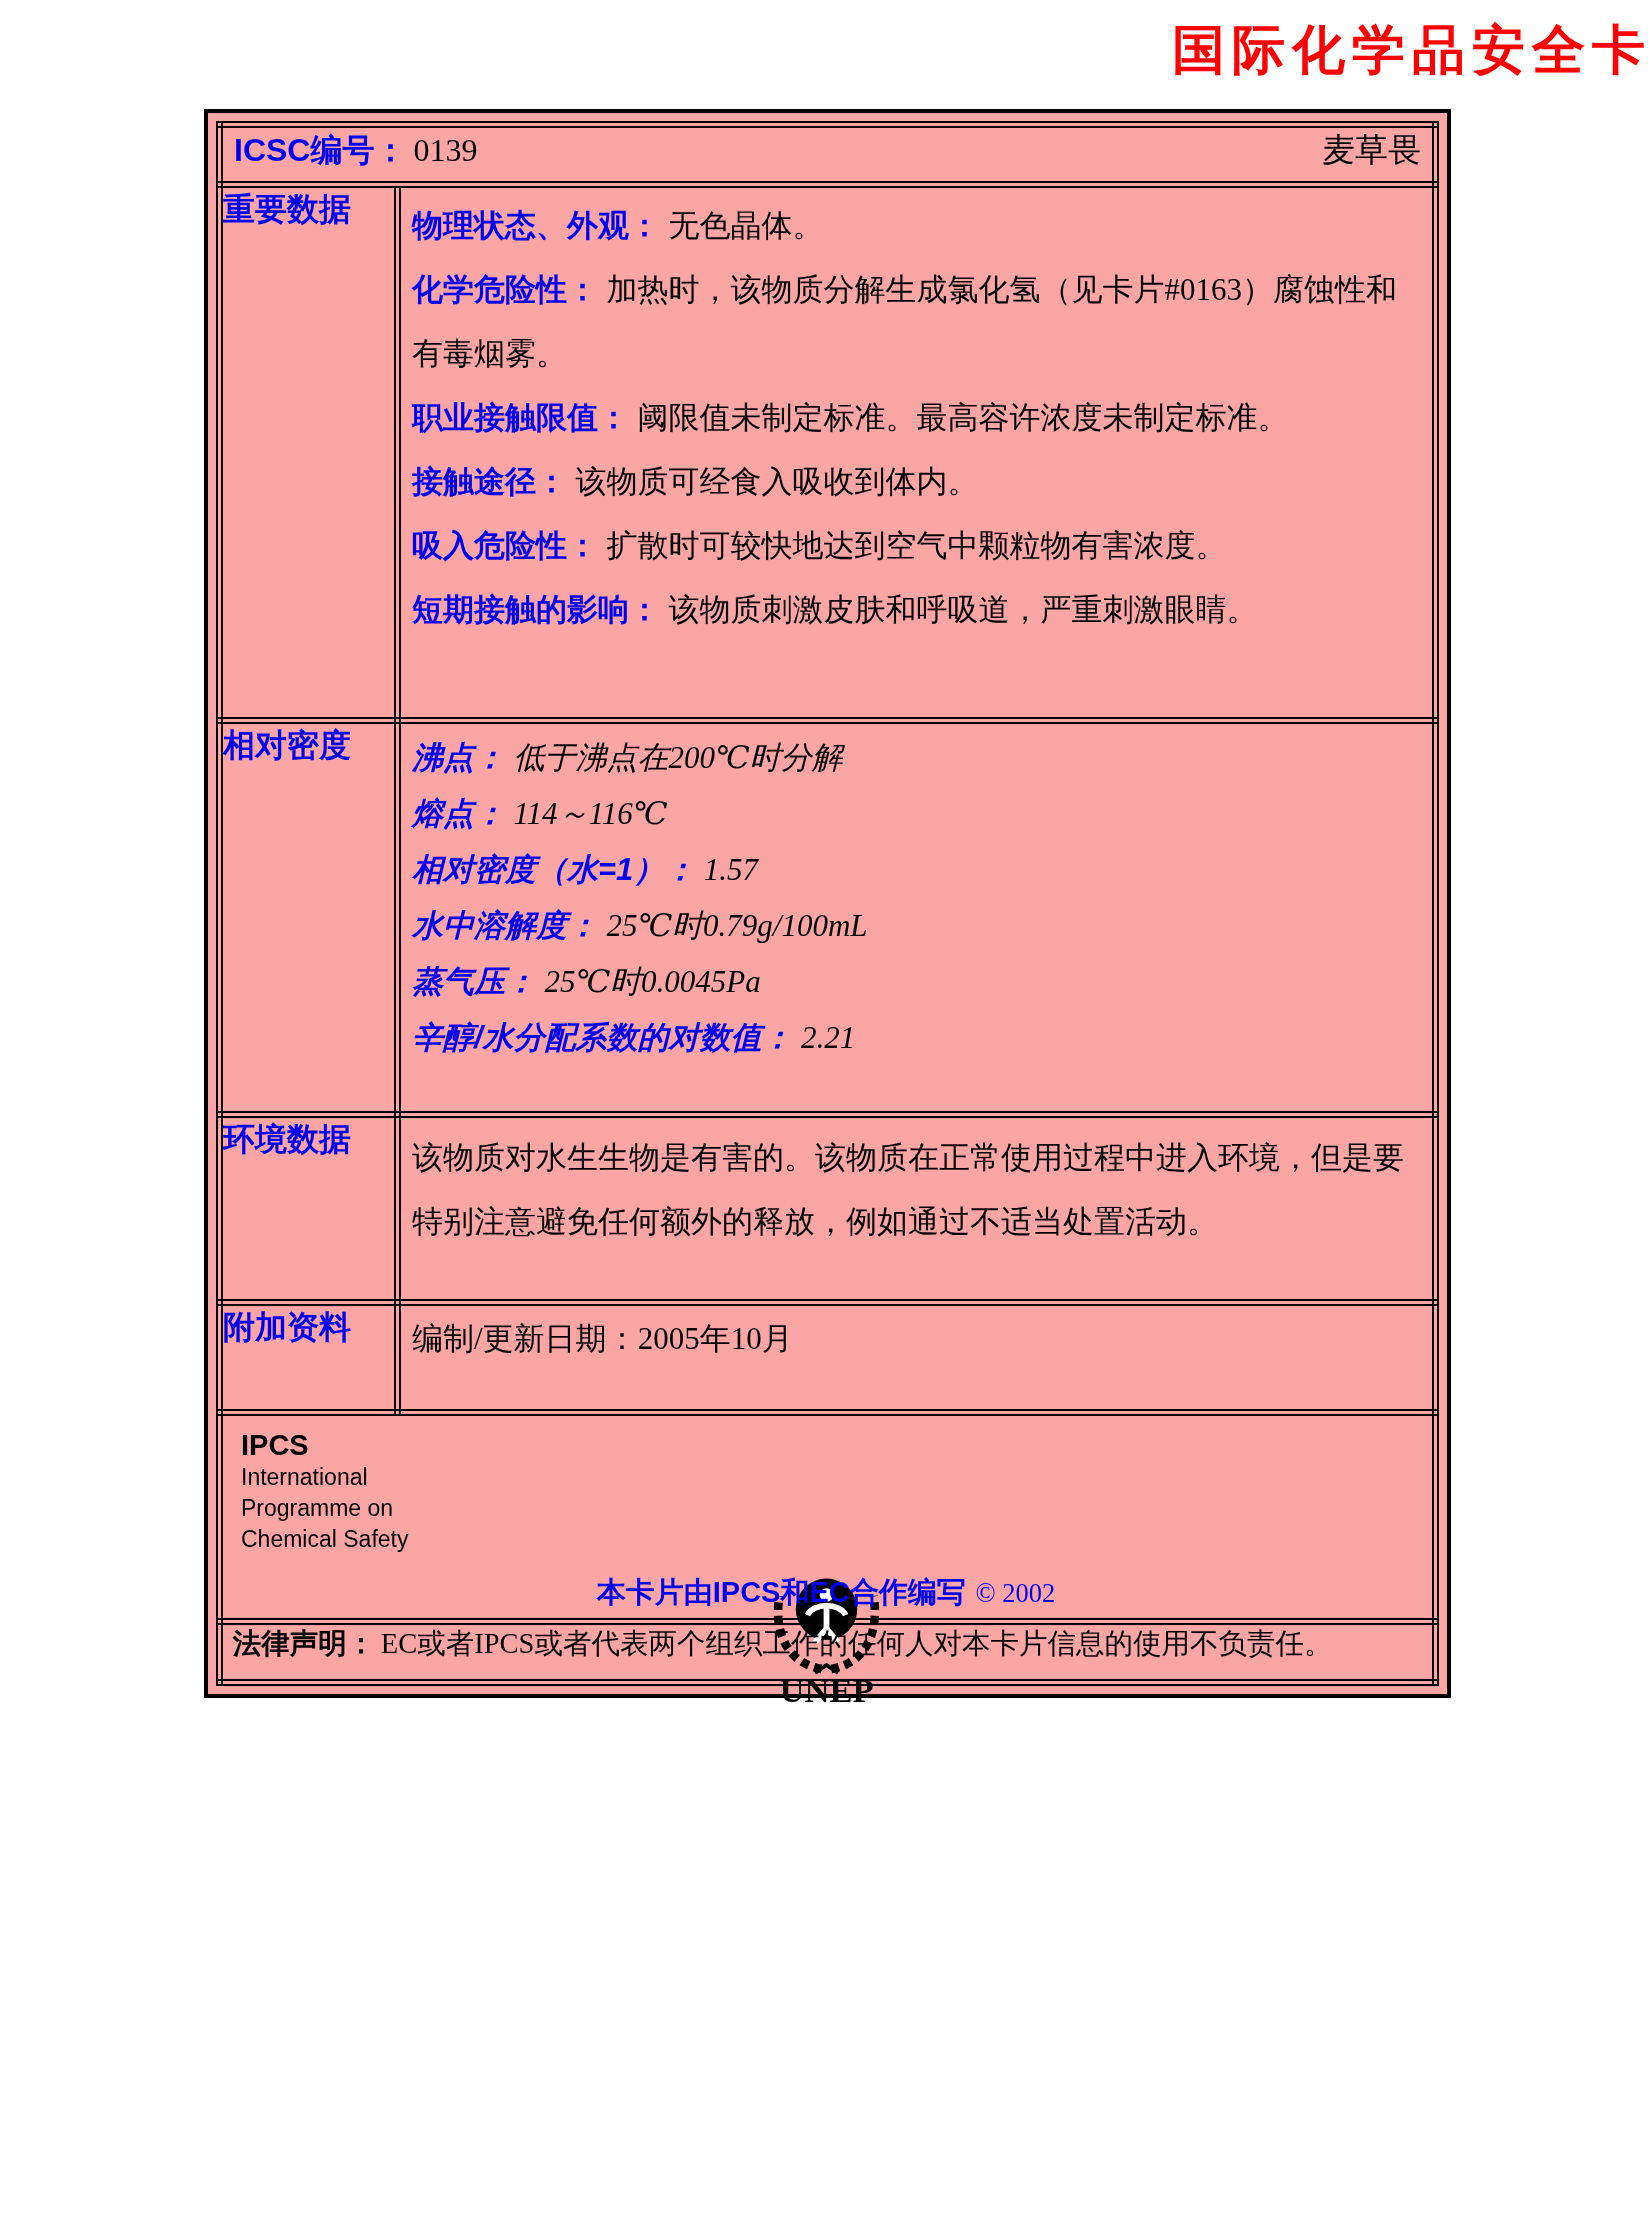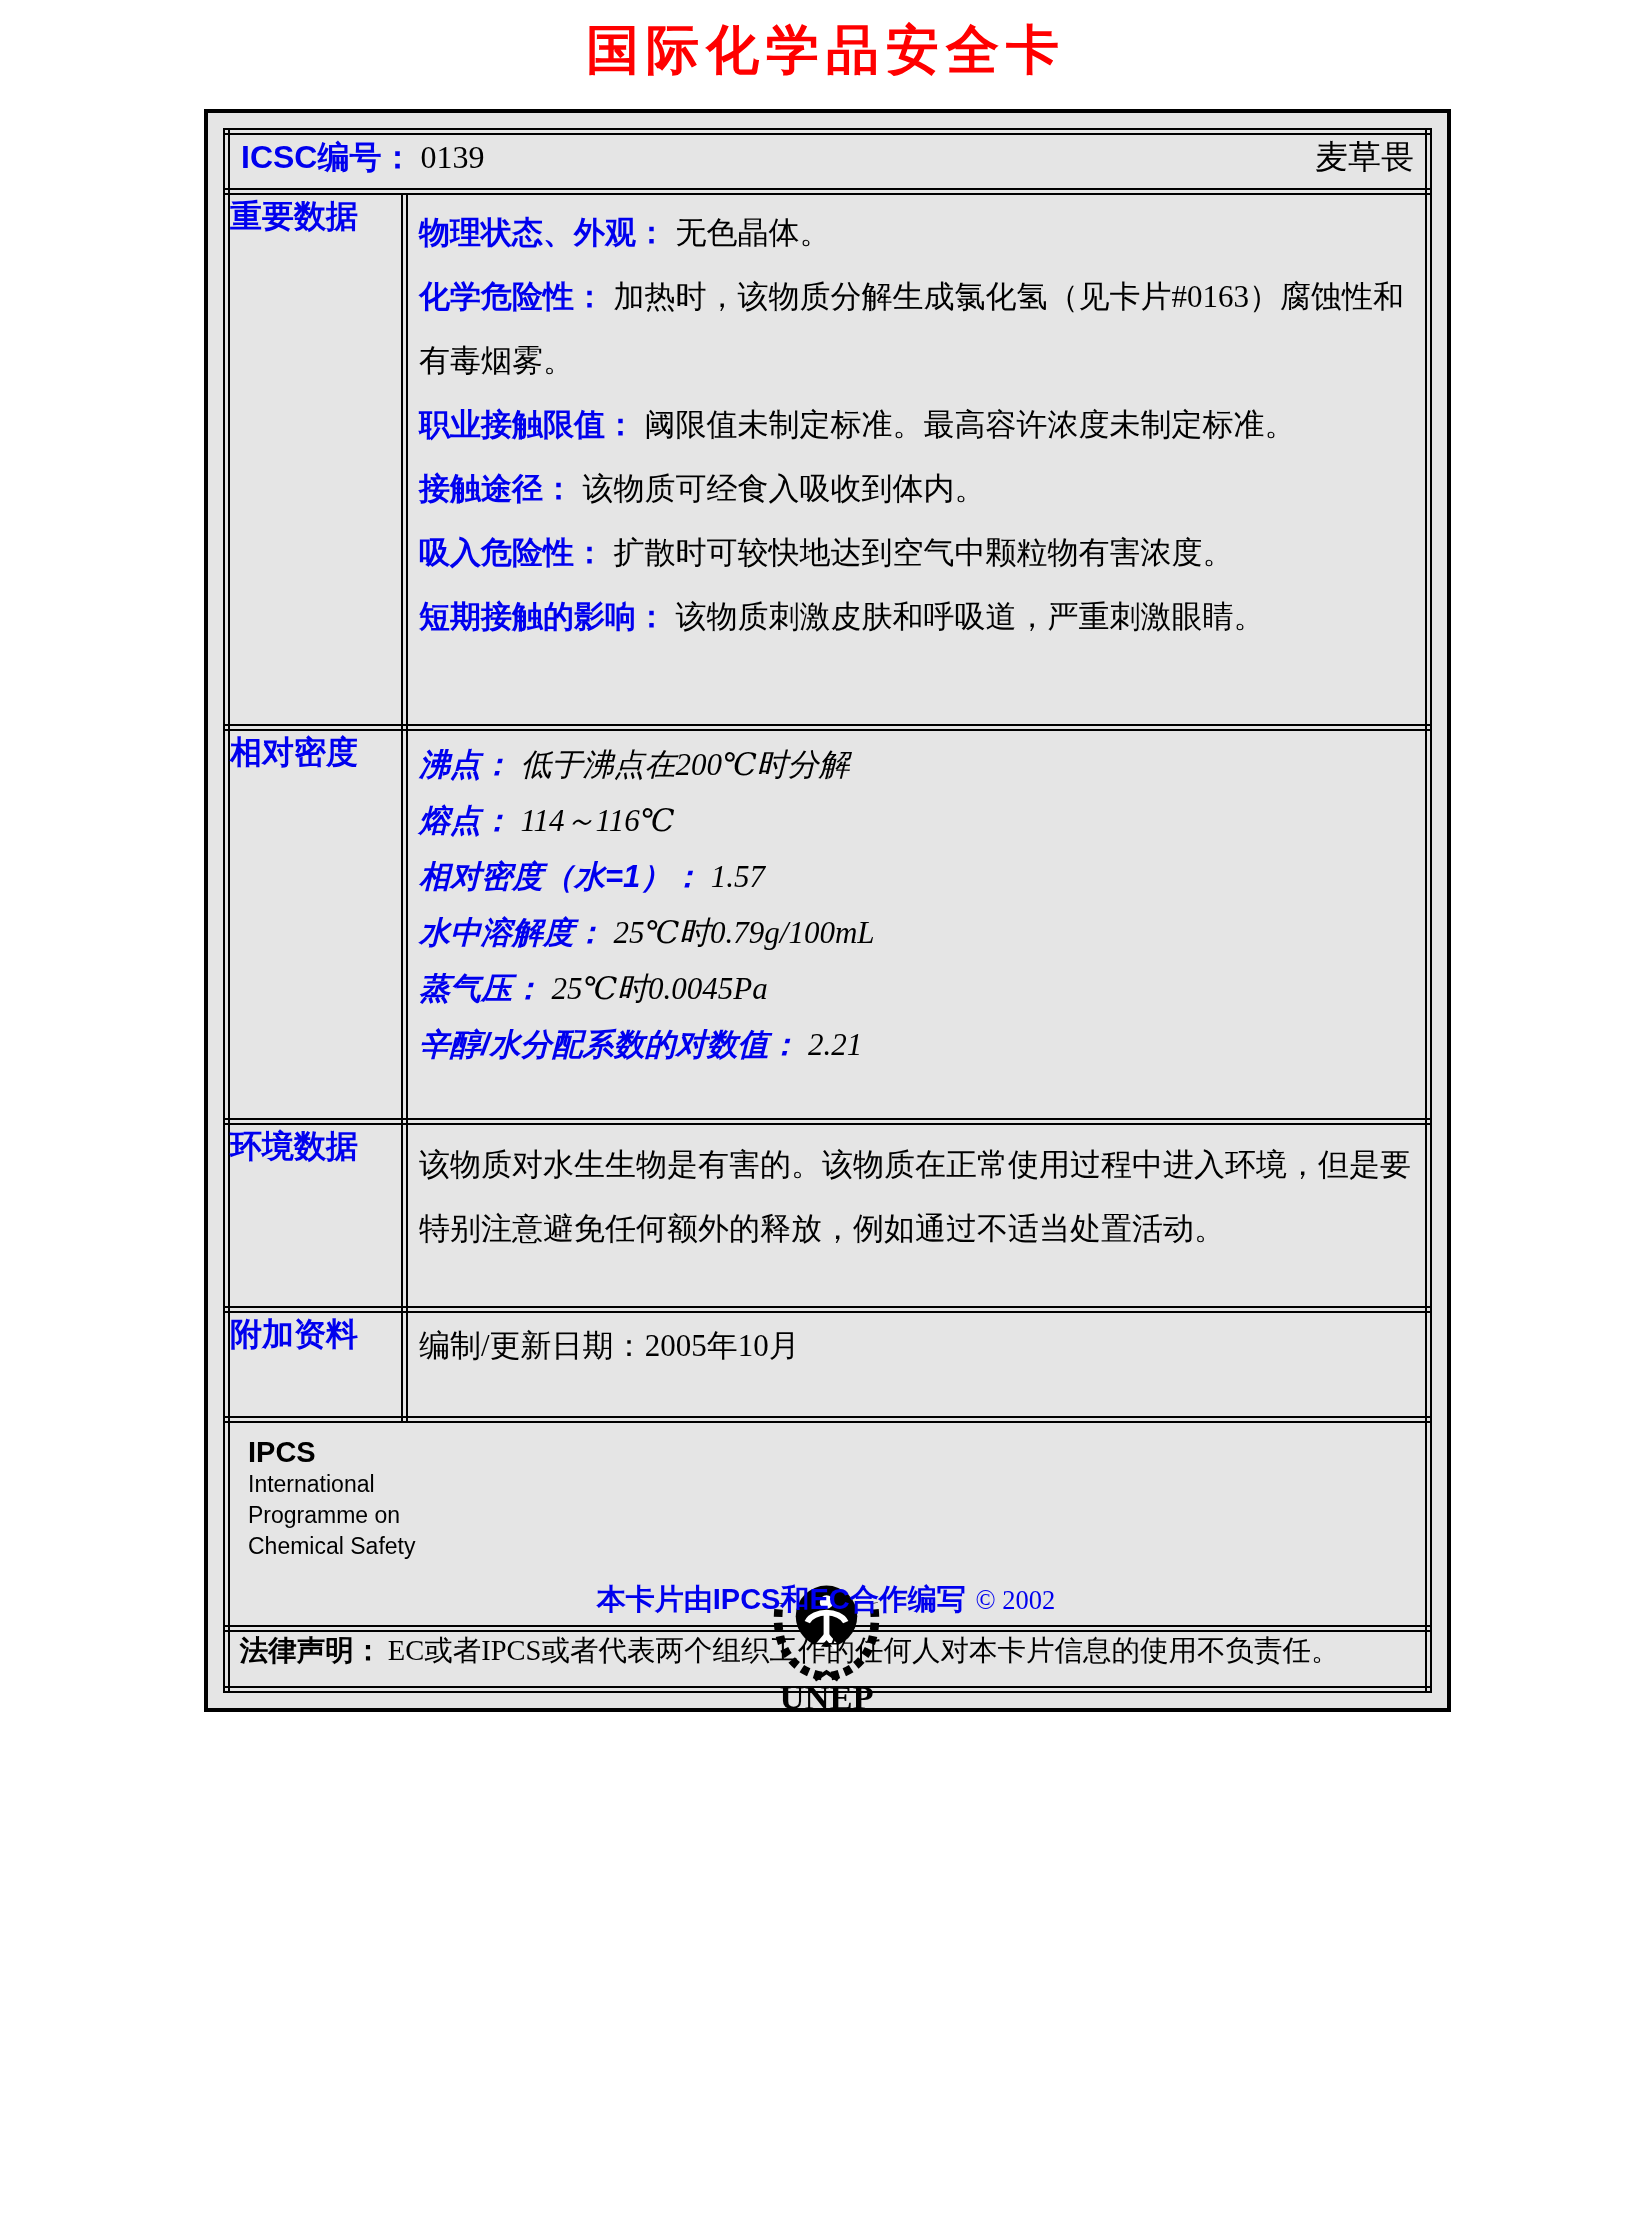--- a/index.html
+++ b/index.html
@@ -5,28 +5,28 @@
   * { margin:0; padding:0; box-sizing:border-box; }
   html,body { background:#ffffff; }
   body {
     position:relative;
     width:1652px; height:2227px;
     font-family:"Liberation Serif","DejaVu Serif",serif;
     color:#000;
   }
   .page-title {
     position:absolute; top:15.3px; left:0; right:0;
-    text-align:center;
+    text-align:right;
     font-family:"Liberation Serif","DejaVu Serif",serif;
     font-weight:bold; font-size:53px; letter-spacing:7px;
     color:#ff0000;
   }
   .card {
     position:absolute; left:204px; top:109px; width:1247px;
-    border:4.2px solid #000; padding:15px; background:#e5e5e5;
+    border:4.2px solid #000; padding:8px; background:#fca5a5;
   }
   table.grid { width:100%; border-collapse:collapse; table-layout:fixed; }
   table.grid td { border:7px double #000; vertical-align:top; }
   col.c1 { width:178px; }
 
   
   td.header-cell { height:60px; padding:0 11px; vertical-align:middle; }
   .hdr { display:flex; justify-content:space-between; align-items:center; }
   .hdr-left { font-size:32px; }
   .blue-label {

